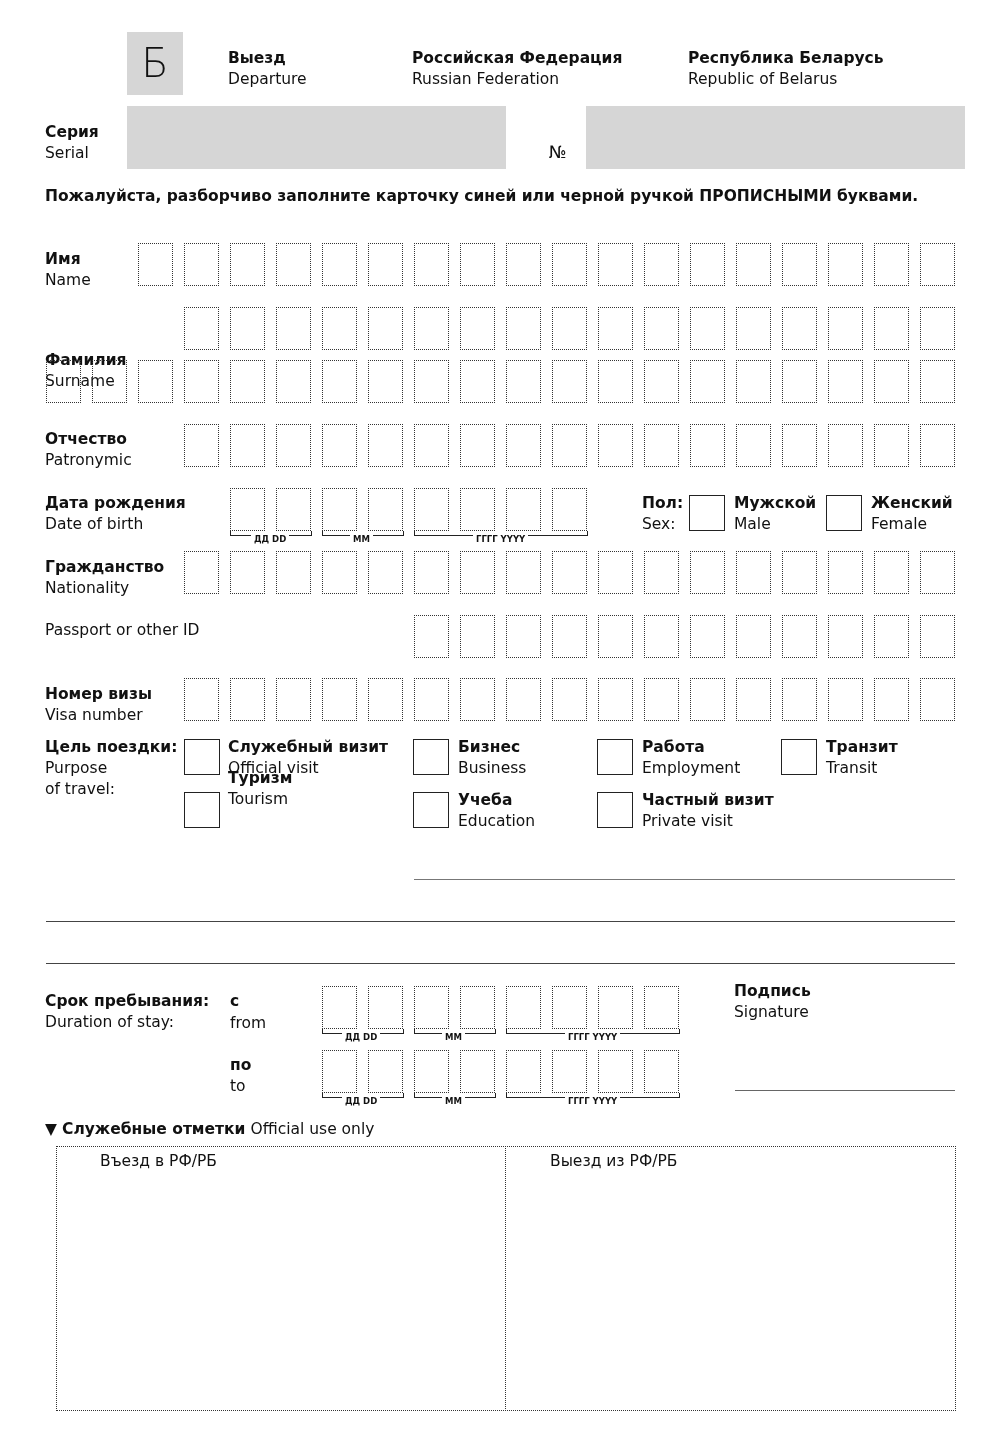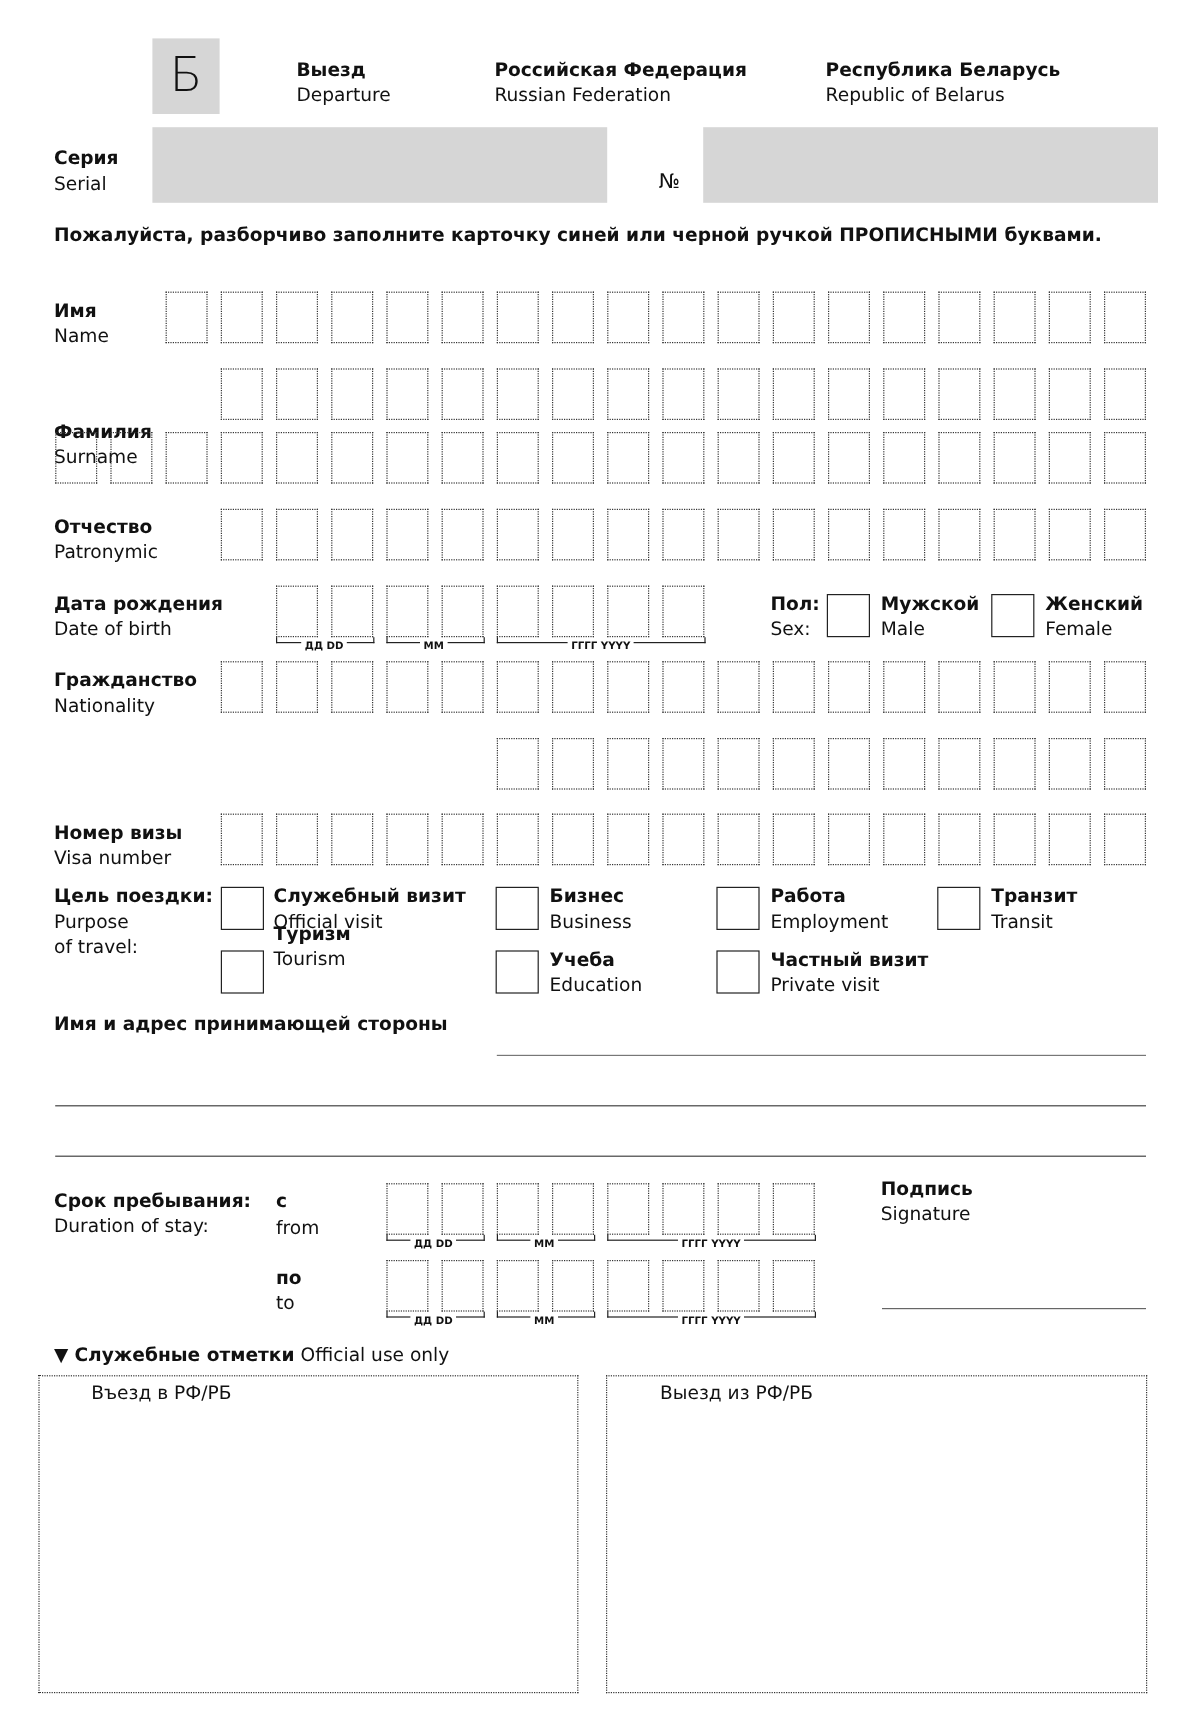--- a/index.html
+++ b/index.html
@@ -17,21 +17,21 @@
   .line { position:absolute; height:0; border-top:1.3px solid #444; }
   .official { position:absolute; border:1px dotted #333; }
   .letter { font-size:40px; line-height:63px; text-align:center; font-family:"DejaVu Sans", sans-serif; font-weight:300; }
 </style>
 </head>
 <body>
 
 <div class="abs gray letter" style="left:127px;top:32px;width:56px;height:63px;">
   <span>Б</span>
 </div>
-<div class="lbl" style="left:228px;top:48px;margin-left:19px;">
+<div class="lbl" style="left:228px;top:48px;">
   <div class="b">Выезд</div>
   <div class="r">Departure</div>
 </div>
 <div class="lbl" style="left:412px;top:48px;">
   <div class="b">Российская Федерация</div>
   <div class="r">Russian Federation</div>
 </div>
 <div class="lbl" style="left:688px;top:48px;">
   <div class="b">Республика Беларусь</div>
   <div class="r">Republic of Belarus</div>
@@ -198,20 +198,21 @@
     <div class="cell" style="left: 644px; top: 551px;"></div>
     <div class="cell" style="left: 690px; top: 551px;"></div>
     <div class="cell" style="left: 736px; top: 551px;"></div>
     <div class="cell" style="left: 782px; top: 551px;"></div>
     <div class="cell" style="left: 828px; top: 551px;"></div>
     <div class="cell" style="left: 874px; top: 551px;"></div>
     <div class="cell" style="left: 920px; top: 551px;"></div>
   </div>
 
 <div class="lbl" style="left:45px;top:620px;">
+  <div class="r">Passport or other ID</div>
 </div>
 <div id="row-passport">
     <div class="cell" style="left: 414px; top: 615px;"></div>
     <div class="cell" style="left: 460px; top: 615px;"></div>
     <div class="cell" style="left: 506px; top: 615px;"></div>
     <div class="cell" style="left: 552px; top: 615px;"></div>
     <div class="cell" style="left: 598px; top: 615px;"></div>
     <div class="cell" style="left: 644px; top: 615px;"></div>
     <div class="cell" style="left: 690px; top: 615px;"></div>
     <div class="cell" style="left: 736px; top: 615px;"></div>
@@ -282,21 +283,20 @@
   <div class="b">Учеба</div>
   <div class="r">Education</div>
 </div>
 <div class="check" style="left:597px;top:792px;"></div>
 <div class="lbl" style="left:642px;top:790px;">
   <div class="b">Частный визит</div>
   <div class="r">Private visit</div>
 </div>
 
 <div class="lbl" style="left:45px;top:843px;">
-  <div class="b">Имя и адрес принимающей стороны</div>
 </div>
 <div class="line" style="left:414px;top:879px;width:541px;border-top-color:#777;"></div>
 <div class="line" style="left:46px;top:921px;width:909px;"></div>
 <div class="line" style="left:46px;top:963px;width:909px;"></div>
 
 <div class="lbl" style="left:45px;top:991px;">
   <div class="b">Срок пребывания:</div>
   <div class="r">Duration of stay:</div>
 </div>
 <div class="lbl" style="left:230px;top:991px;">
@@ -346,18 +346,18 @@
   <div class="b">Подпись</div>
   <div class="r">Signature</div>
 </div>
 <div class="line" style="left:735px;top:1090px;width:220px;border-top-color:#666;"></div>
 
 <div class="abs" style="left:45px;top:1119px;white-space:nowrap;">
   <span class="b">▼</span>
   <span class="b">Служебные отметки</span>
   <span class="r">Official use only</span>
 </div>
-<div class="official" style="left:32px;top:1146px;width:448px;height:263px;">
+<div class="official" style="left:56px;top:1146px;width:448px;height:263px;">
   <div class="abs r" style="left:43px;top:4px;">Въезд в РФ/РБ</div>
 </div>
 <div class="official" style="left:505px;top:1146px;width:449px;height:263px;">
   <div class="abs r" style="left:44px;top:4px;">Выезд из РФ/РБ</div>
 </div>
 
 </body></html>

